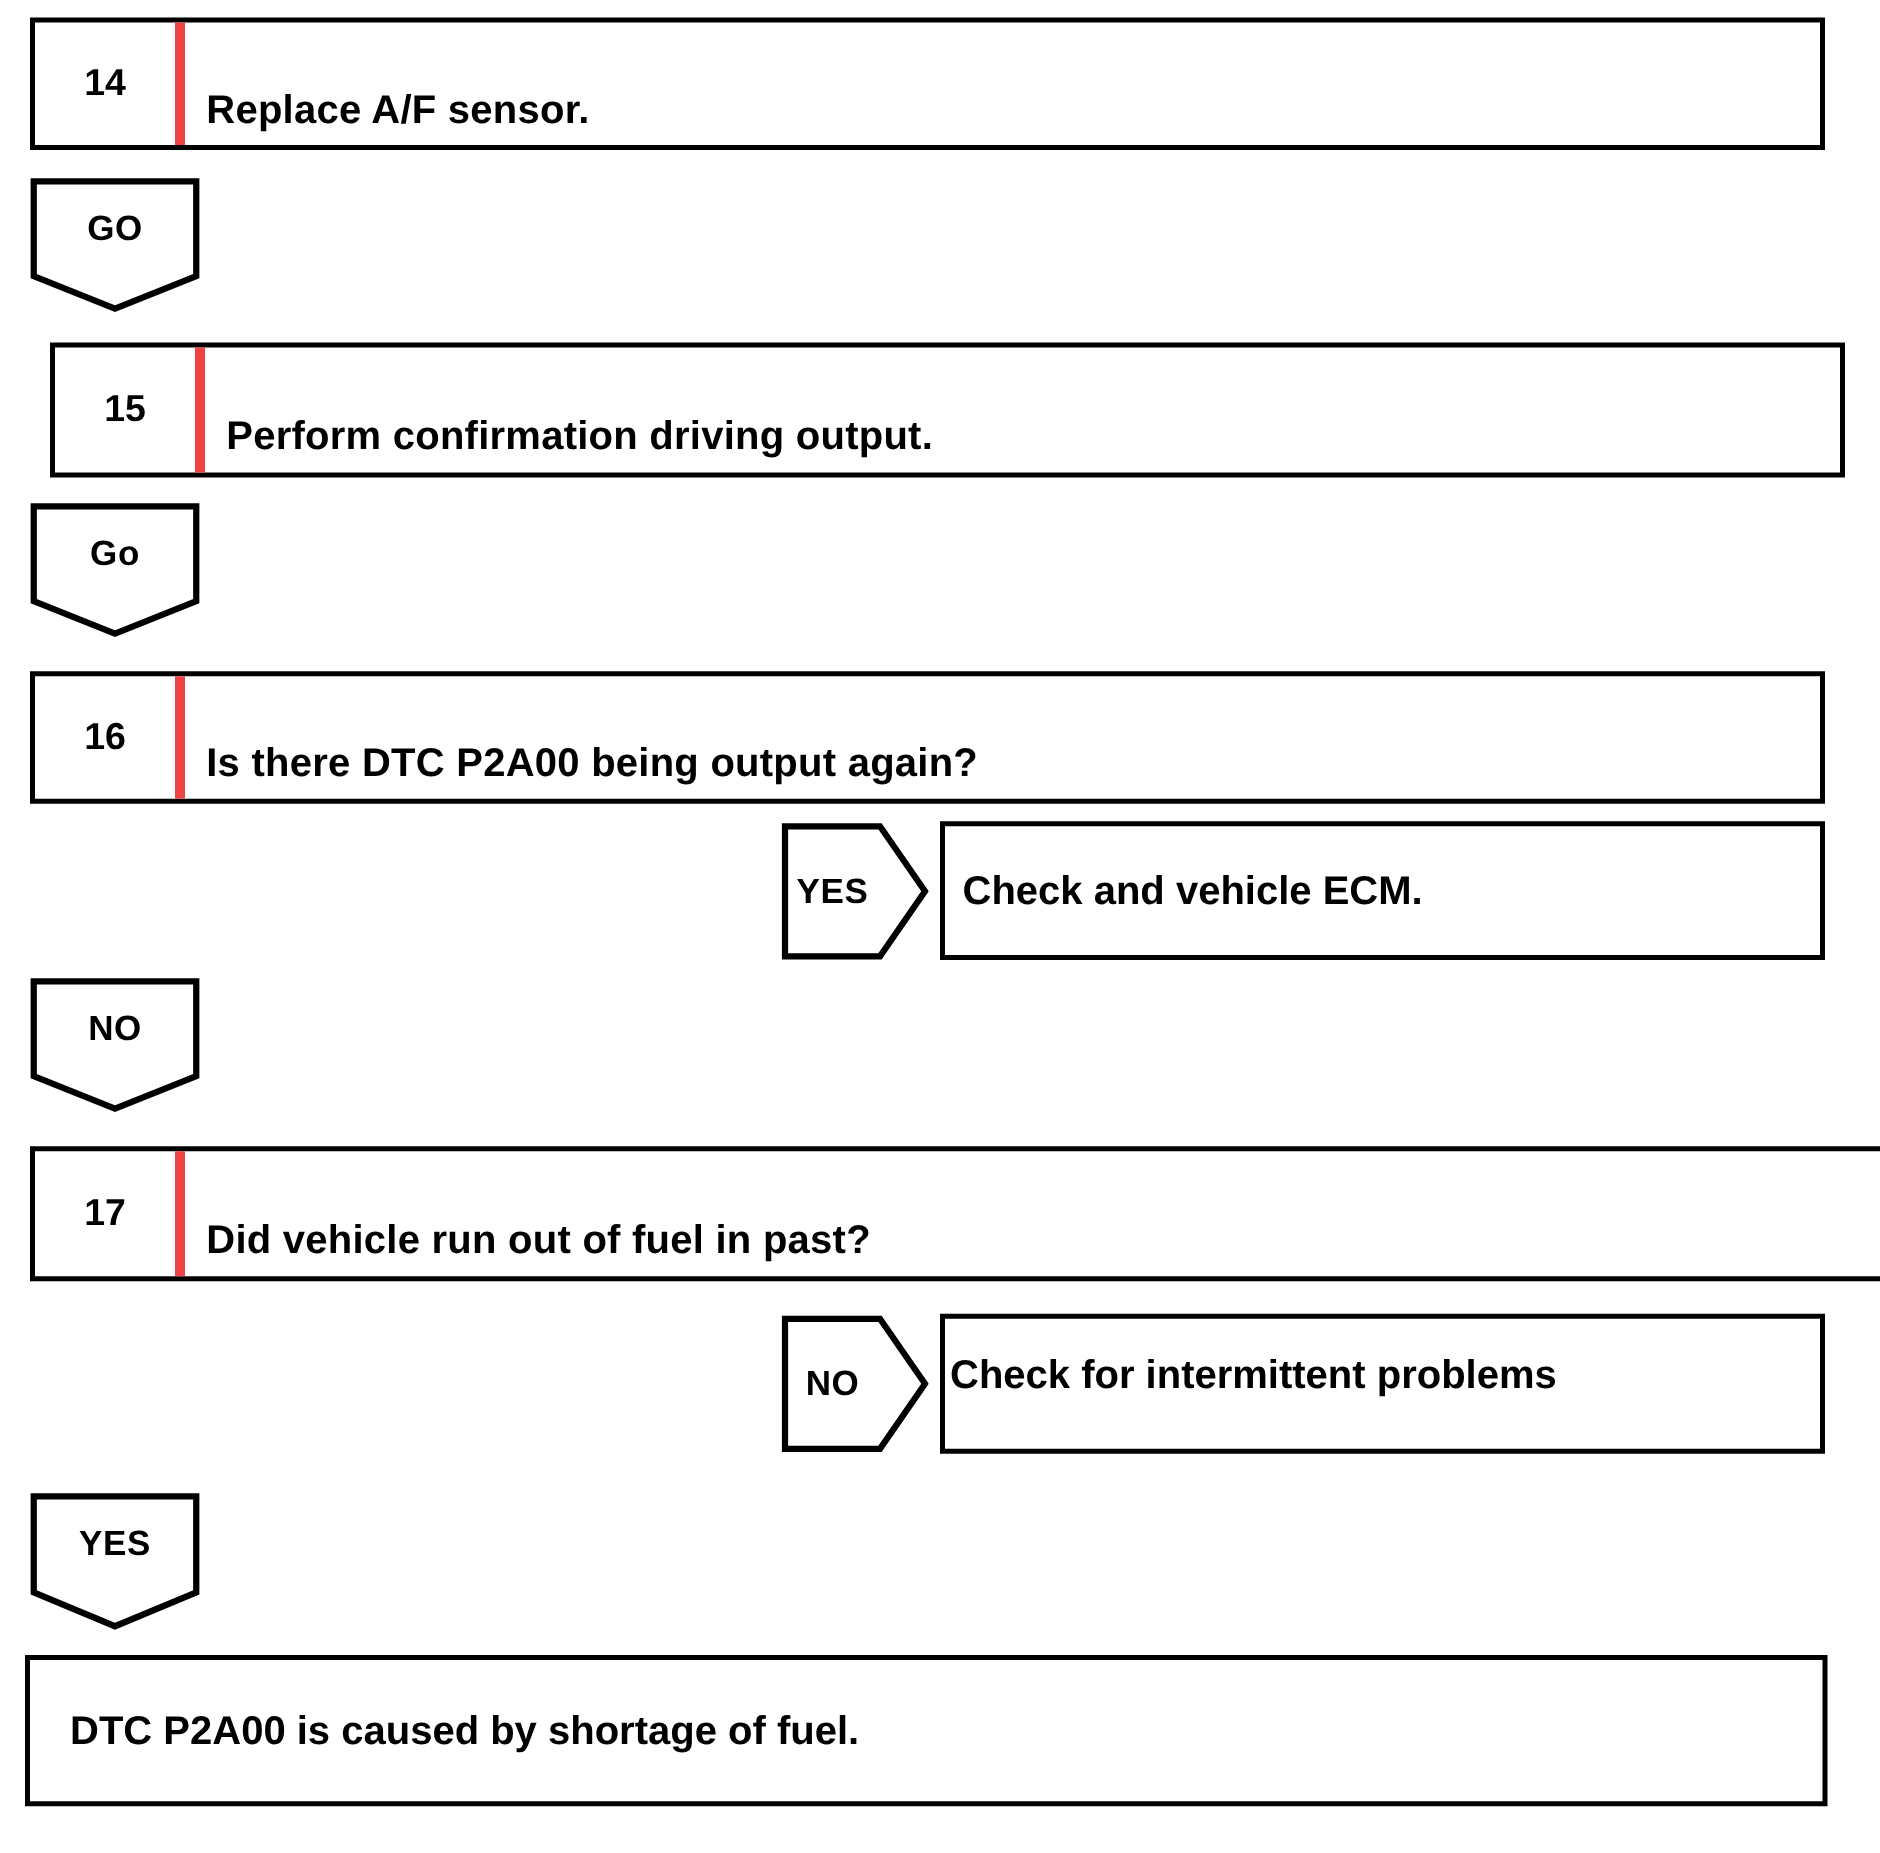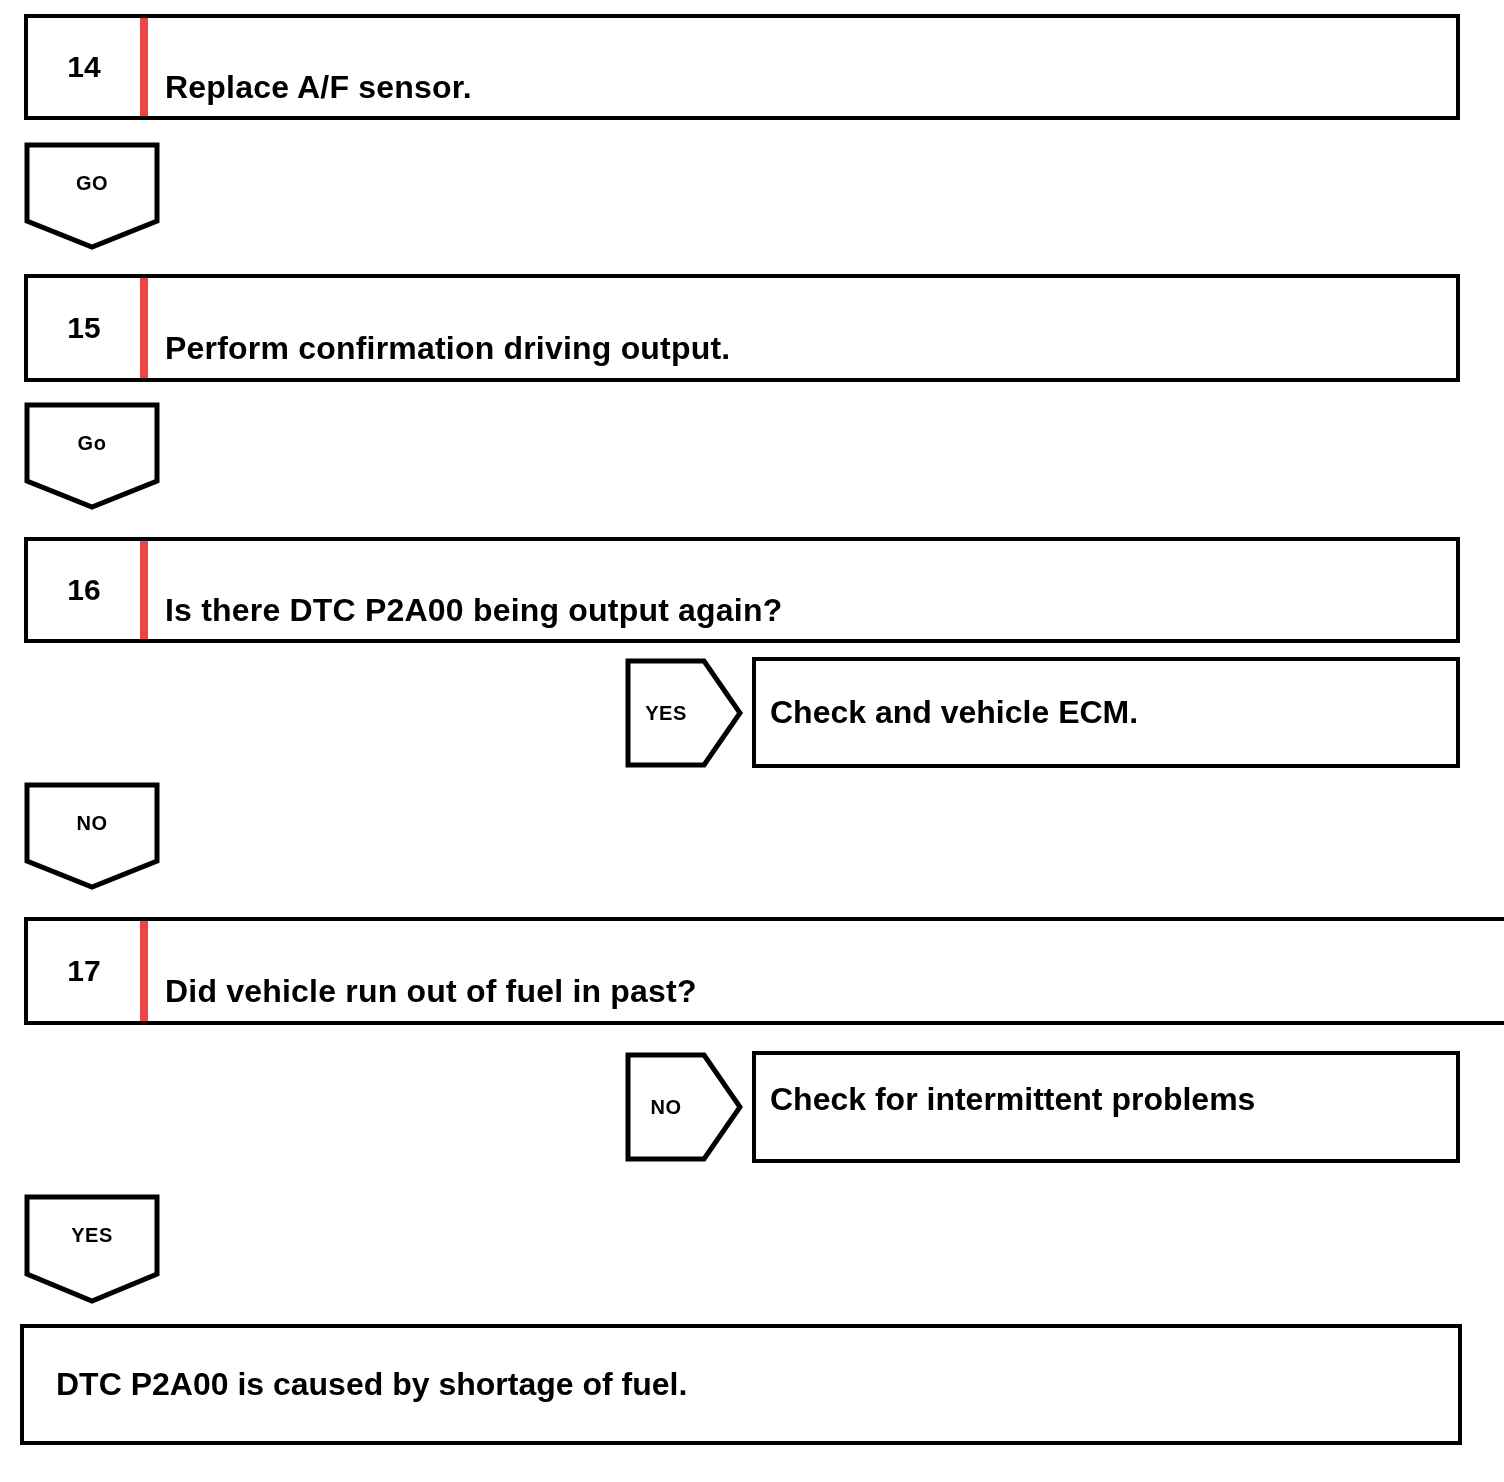--- a/index.html
+++ b/index.html
@@ -47,37 +47,37 @@
     position: absolute;
     border: 4px solid #000000;
     background: #ffffff;
     box-sizing: border-box;
     display: flex;
     font-size: 32px;
     font-weight: 700;
     white-space: nowrap;
   }
   .plain-box.center { align-items: center; padding-left: 14px; }
-  .plain-box.top    { align-items: flex-start; padding-left: 14px; padding-top: 26px; }
+  .plain-box.top    { align-items: flex-start; padding-left: 4px; padding-top: 26px; }
   .plain-box.conclusion { align-items: center; padding-left: 32px; }
   .tag {
     position: absolute;
   }
   .tag svg {
     position: absolute;
     left: 0;
     top: 0;
     display: block;
   }
   .tag .tag-label {
     position: absolute;
     display: flex;
     align-items: center;
     justify-content: center;
-    font-size: 20px;
+    font-size: 28px;
     font-weight: 700;
     letter-spacing: 0.5px;
   }
   .tag-down .tag-label { left: 0; right: 0; top: 2px; height: 78px; }
   .tag-right .tag-label { left: 2px; width: 78px; top: 0; bottom: 0; }
 </style>
 </head>
 <body>
 
 <div id="canvas">
@@ -87,21 +87,21 @@
     <div class="box-text">Replace A/F sensor.</div>
   </div>
 
   <div class="tag tag-down" style="left:24px; top:142px; width:136px; height:108px;">
     <svg width="136" height="108" viewBox="0 0 136 108">
       <polygon points="3,3 133,3 133,79 68,105 3,79" fill="#ffffff" stroke="#000000" stroke-width="5" stroke-linejoin="miter"></polygon>
     </svg>
     <span class="tag-label">GO</span>
   </div>
 
-  <div class="step-box" style="left:24px; top:274px; width:1436px; height:108px;">
+  <div class="step-box" style="left:40px; top:274px; width:1436px; height:108px;">
     <div class="num-cell">15</div>
     <div class="box-text">Perform confirmation driving output.</div>
   </div>
 
   <div class="tag tag-down" style="left:24px; top:402px; width:136px; height:108px;">
     <svg width="136" height="108" viewBox="0 0 136 108">
       <polygon points="3,3 133,3 133,79 68,105 3,79" fill="#ffffff" stroke="#000000" stroke-width="5" stroke-linejoin="miter"></polygon>
     </svg>
     <span class="tag-label">Go</span>
   </div>

